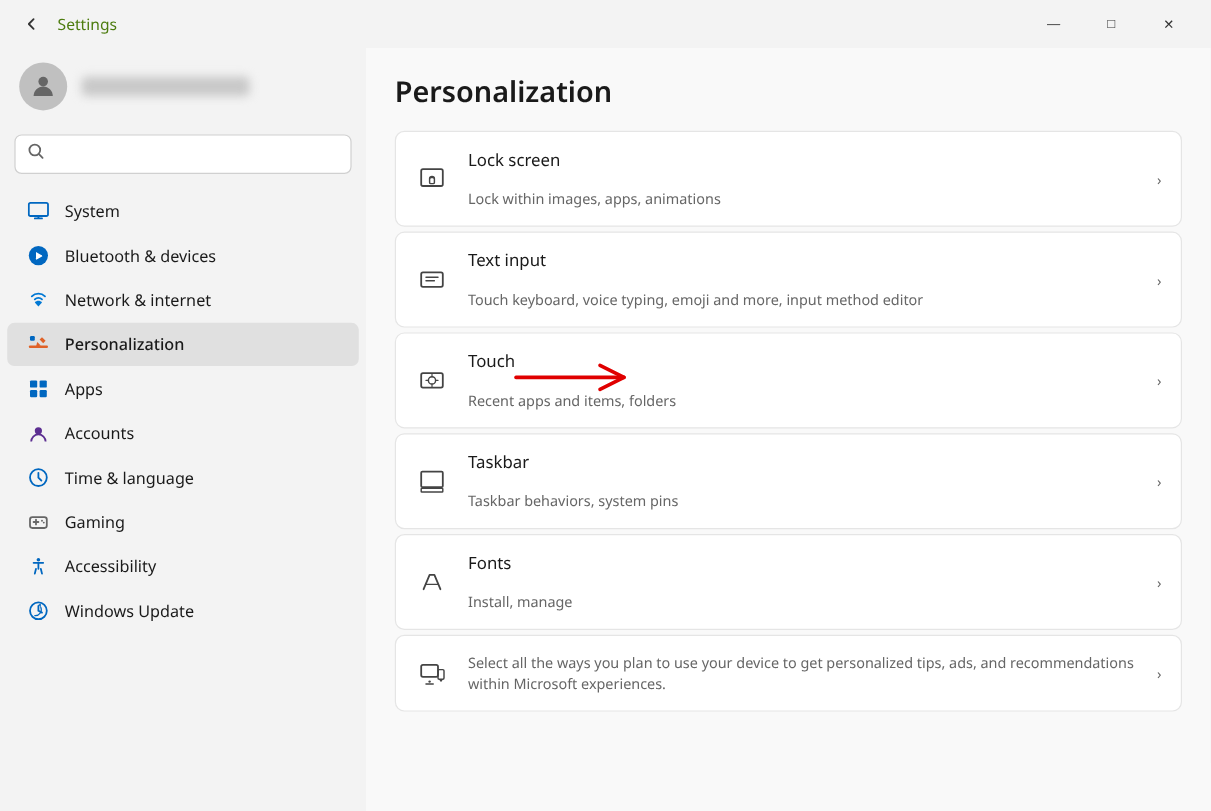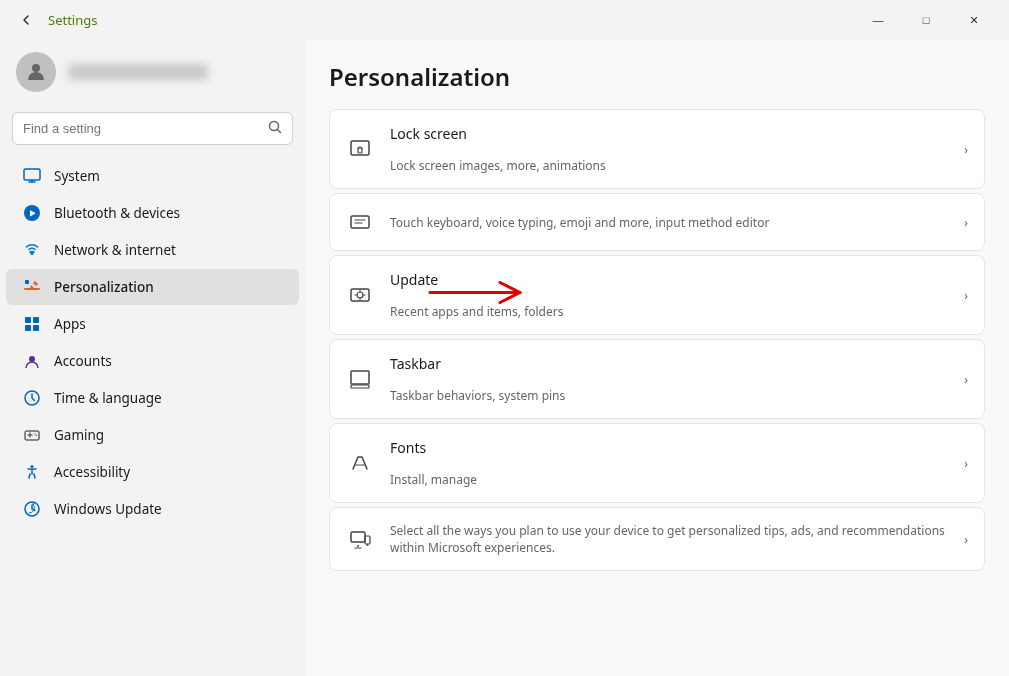--- a/index.html
+++ b/index.html
@@ -246,21 +246,20 @@
       <div class="avatar">
         <svg width="24" height="24" viewBox="0 0 24 24" fill="#666">
           <circle cx="12" cy="8" r="4"></circle>
           <path d="M4 20c0-4.4 3.6-8 8-8s8 3.6 8 8" fill="#666"></path>
         </svg>
       </div>
       <div class="user-name-blur"></div>
     </div>
 
     <div class="search-box">
-      <input type="text" placeholder="Find a setting" style="">
       <span class="search-icon-svg">
         <svg width="14" height="14" viewBox="0 0 14 14" fill="none">
           <circle cx="6" cy="6" r="4.5" stroke="#666" stroke-width="1.5"></circle>
           <path d="M9.5 9.5L12.5 12.5" stroke="#666" stroke-width="1.5" stroke-linecap="round"></path>
         </svg>
       </span>
     </div>
 
     <nav>
 
@@ -385,48 +384,49 @@
       <div class="settings-item">
         <div class="settings-item-icon">
           <svg width="22" height="22" viewBox="0 0 22 22" fill="none">
             <rect x="2" y="3" width="18" height="14" rx="1.5" stroke="#444" stroke-width="1.5" fill="none"></rect>
             <rect x="9" y="10" width="4" height="5" rx="1" stroke="#444" stroke-width="1.2" fill="none"></rect>
             <path d="M9 11c0-1.1.9-2 2-2s2 .9 2 2" stroke="#444" stroke-width="1.2" fill="none"></path>
           </svg>
         </div>
         <div class="settings-item-text">
           <span class="settings-item-title">Lock screen</span>
-          <span class="settings-item-desc">Lock screen images, more, animations</span>
+          <span class="settings-item-desc">Lock within images, apps, animations</span>
         </div>
         <span class="settings-item-chevron">›</span>
       </div>
 
       <div class="settings-item">
         <div class="settings-item-icon">
           <svg width="22" height="22" viewBox="0 0 22 22" fill="none">
             <rect x="2" y="5" width="18" height="12" rx="1.5" stroke="#444" stroke-width="1.5" fill="none"></rect>
             <path d="M6 9h10M6 12h7" stroke="#444" stroke-width="1.2" stroke-linecap="round"></path>
           </svg>
         </div>
         <div class="settings-item-text">
+          <span class="settings-item-title">Text input</span>
           <span class="settings-item-desc">Touch keyboard, voice typing, emoji and more, input method editor</span>
         </div>
         <span class="settings-item-chevron">›</span>
       </div>
 
       <div class="settings-item red-arrow-container" style="overflow:visible;">
         <div class="settings-item-icon">
           <svg width="22" height="22" viewBox="0 0 22 22" fill="none">
             <rect x="2" y="5" width="18" height="12" rx="1.5" stroke="#444" stroke-width="1.5" fill="none"></rect>
             <circle cx="11" cy="11" r="3" stroke="#444" stroke-width="1.2" fill="none"></circle>
             <path d="M11 8v-2M11 16v-2M8 11H6M16 11h-2" stroke="#444" stroke-width="1" stroke-linecap="round"></path>
           </svg>
         </div>
         <div class="settings-item-text">
-          <span class="settings-item-title">Update</span>
+          <span class="settings-item-title">Touch</span>
           <span class="settings-item-desc">Recent apps and items, folders</span>
         </div>
         <span class="settings-item-chevron">›</span>
 
         <div style="position:absolute; left: 80px; top:50%; transform:translateY(-50%); pointer-events:none;">
           <svg width="120" height="40" viewBox="0 0 120 40" fill="none">
             <path d="M110 20 L20 20" stroke="#e00000" stroke-width="3" stroke-linecap="round"></path>
             <path d="M110 20 L90 10 M110 20 L90 30" stroke="#e00000" stroke-width="3" stroke-linecap="round" stroke-linejoin="round"></path>
           </svg>
         </div>

